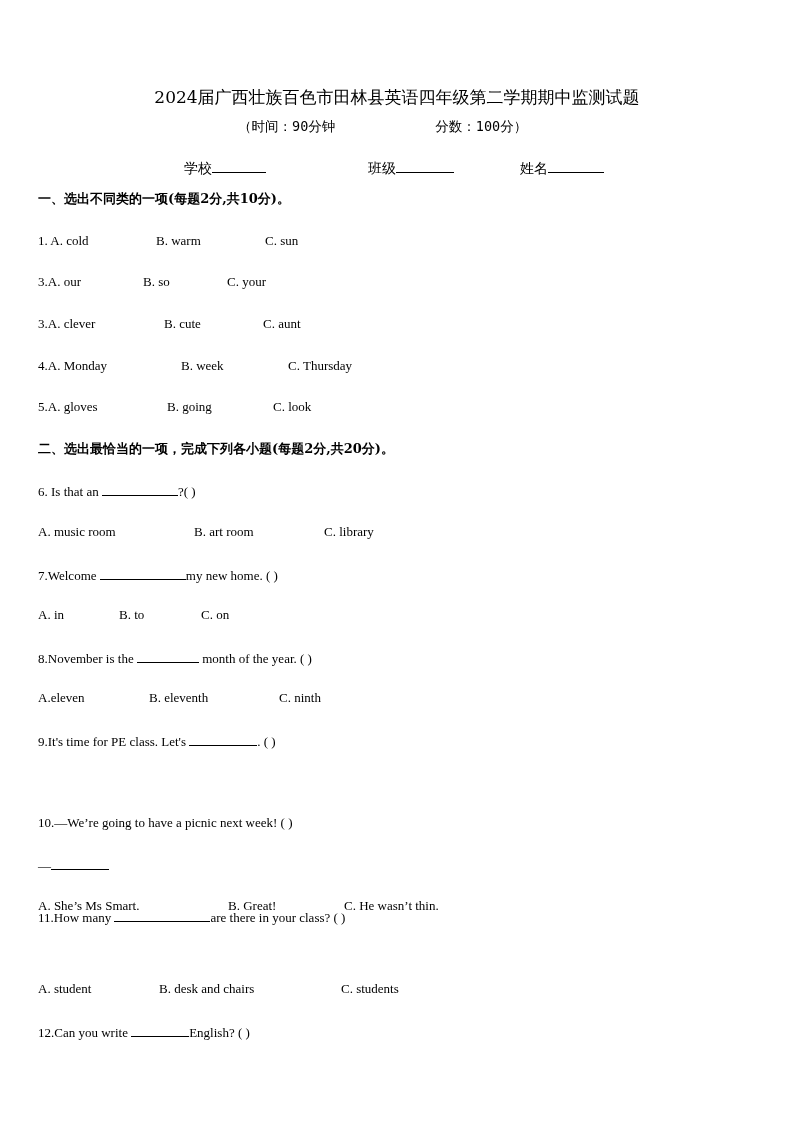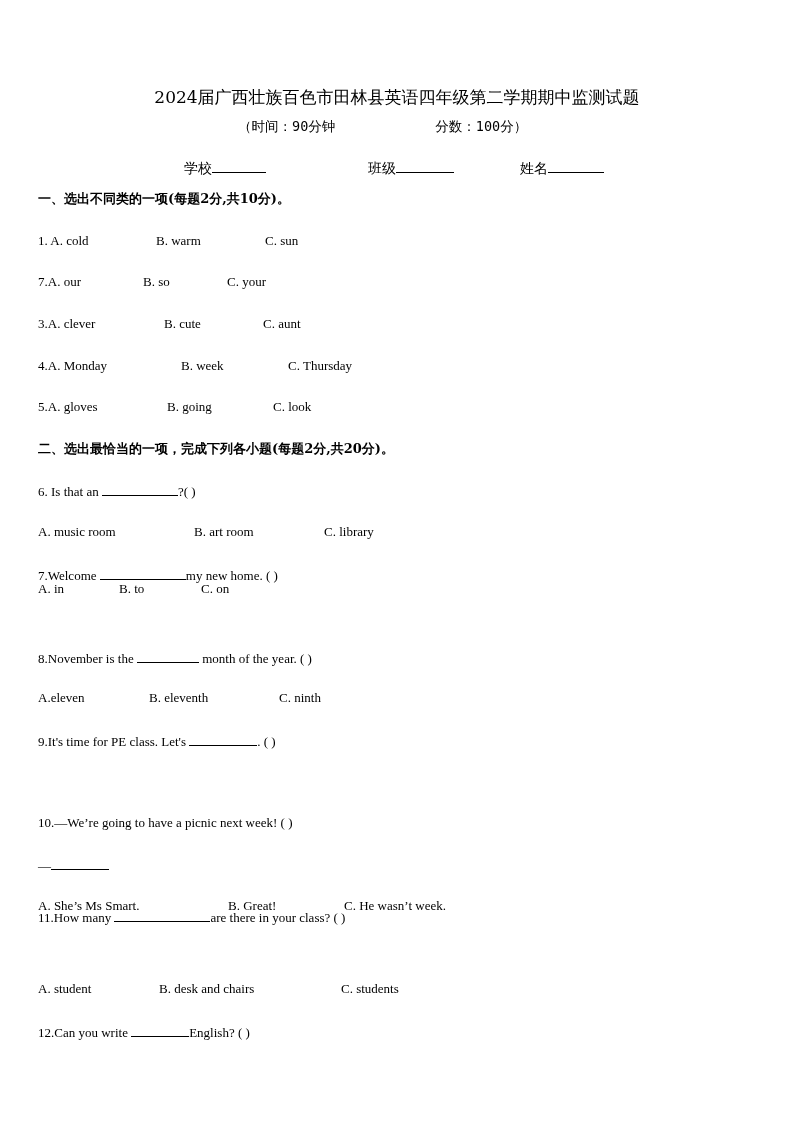--- a/index.html
+++ b/index.html
@@ -90,21 +90,21 @@
     <span class="info-item" style="left:368px"><span>班级</span><span class="blank-line" style="width:58px"></span></span>
     <span class="info-item" style="left:520px"><span>姓名</span><span class="blank-line" style="width:56px"></span></span>
   </div>
 
   <div class="line section-head" style="top:190px">一、选出不同类的一项(每题2分,共10分)。</div>
 
   <div class="line" style="top:233px">
     <span class="opt" style="width:118px">1. A. cold</span><span class="opt" style="width:109px">B. warm</span><span class="opt">C. sun</span>
   </div>
   <div class="line" style="top:274px">
-    <span class="opt" style="width:105px">7.A. our</span><span class="opt" style="width:84px">B. so</span><span class="opt">C. your</span>
+    <span class="opt" style="width:105px">3.A. our</span><span class="opt" style="width:84px">B. so</span><span class="opt">C. your</span>
   </div>
   <div class="line" style="top:316px">
     <span class="opt" style="width:126px">3.A. clever</span><span class="opt" style="width:99px">B. cute</span><span class="opt">C. aunt</span>
   </div>
   <div class="line" style="top:358px">
     <span class="opt" style="width:143px">4.A. Monday</span><span class="opt" style="width:107px">B. week</span><span class="opt">C. Thursday</span>
   </div>
   <div class="line" style="top:399px">
     <span class="opt" style="width:129px">5.A. gloves</span><span class="opt" style="width:106px">B. going</span><span class="opt">C. look</span>
   </div>
@@ -114,41 +114,41 @@
   <div class="line" style="top:482px">
     <span>6. Is that an </span><span class="u" style="width:76px"></span><span>?(        )</span>
   </div>
   <div class="line" style="top:524px">
     <span class="opt" style="width:156px">A. music room</span><span class="opt" style="width:130px">B. art room</span><span class="opt">C. library</span>
   </div>
 
   <div class="line" style="top:566px">
     <span>7.Welcome </span><span class="u" style="width:86px"></span><span>my new home. (        )</span>
   </div>
-  <div class="line" style="top:581px">
+  <div class="line" style="top:607px">
     <span class="opt" style="width:81px">A. in</span><span class="opt" style="width:82px">B. to</span><span class="opt">C. on</span>
   </div>
 
   <div class="line" style="top:649px">
     <span>8.November is the </span><span class="u" style="width:62px"></span><span> month of the year. (      )</span>
   </div>
   <div class="line" style="top:690px">
     <span class="opt" style="width:111px">A.eleven</span><span class="opt" style="width:130px">B. eleventh</span><span class="opt">C. ninth</span>
   </div>
 
   <div class="line" style="top:732px">
     <span>9.It's time for PE class. Let's </span><span class="u" style="width:68px"></span><span>. (      )</span>
   </div>
 
   <div class="line" style="top:815px">10.—We’re going to have a picnic next week! (      )</div>
   <div class="line" style="top:856px">
     <span>—</span><span class="u" style="width:58px"></span>
   </div>
   <div class="line" style="top:898px">
-    <span class="opt" style="width:190px">A. She’s Ms Smart.</span><span class="opt" style="width:116px">B. Great!</span><span class="opt">C. He wasn’t week.</span>
+    <span class="opt" style="width:190px">A. She’s Ms Smart.</span><span class="opt" style="width:116px">B. Great!</span><span class="opt">C. He wasn’t thin.</span>
   </div>
 
   <div class="line" style="top:908px">
     <span>11.How many </span><span class="u" style="width:96px"></span><span>are there in your class? (      )</span>
   </div>
   <div class="line" style="top:981px">
     <span class="opt" style="width:121px">A. student</span><span class="opt" style="width:182px">B. desk and chairs</span><span class="opt">C. students</span>
   </div>
 
   <div class="line" style="top:1023px">

